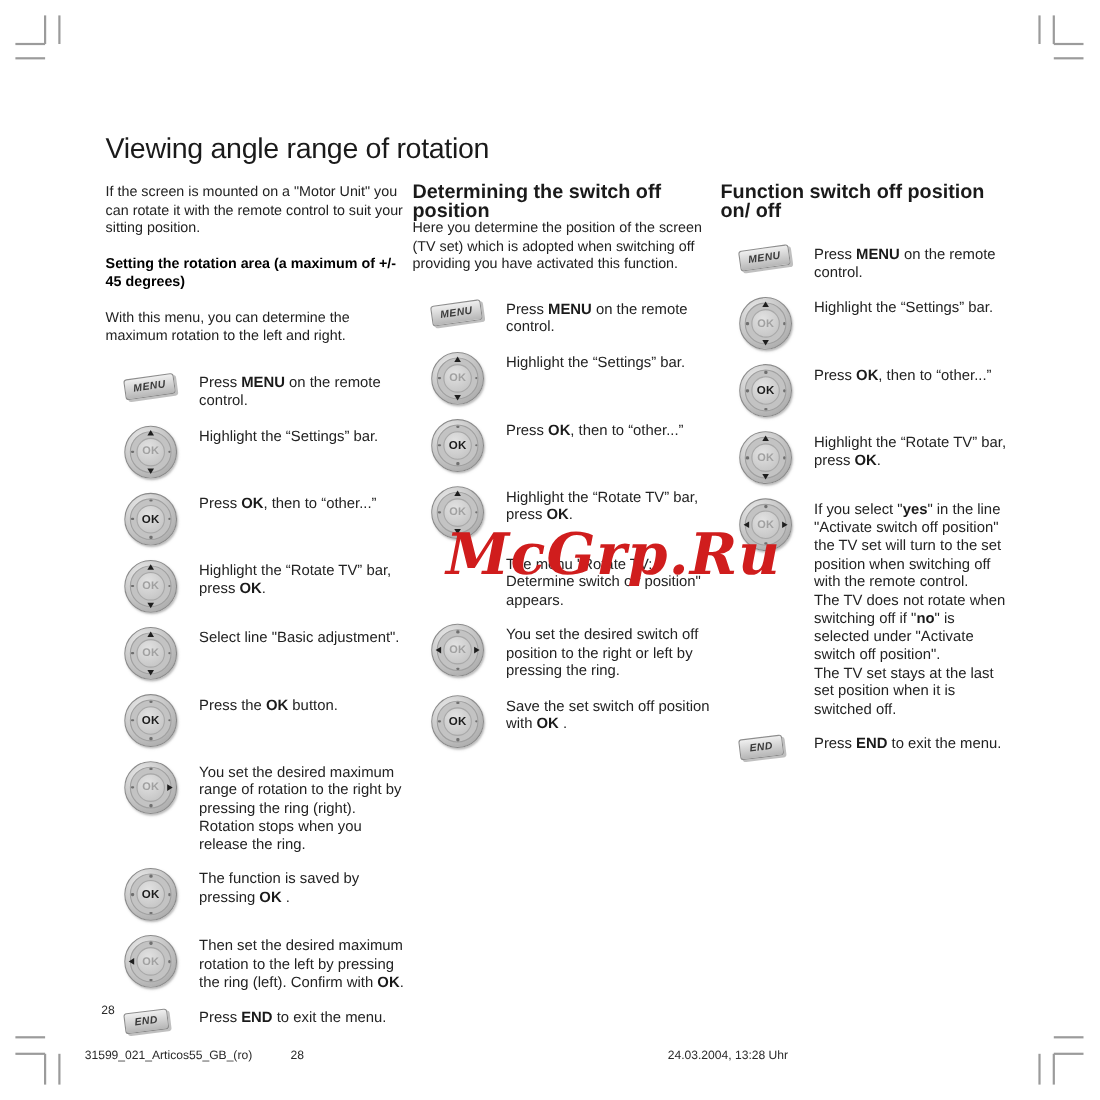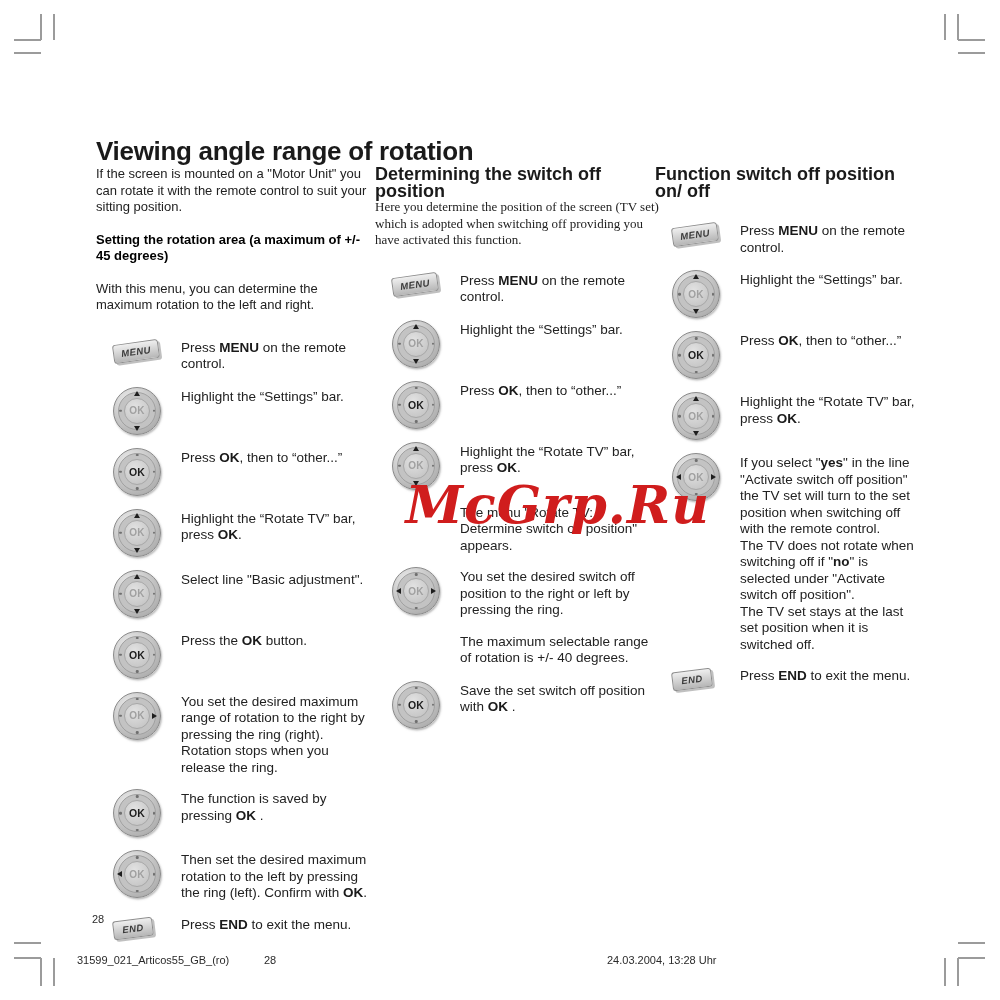--- a/index.html
+++ b/index.html
@@ -4,34 +4,34 @@
 <style>
   html,body{margin:0;padding:0;}
   body{width:1000px;height:1000px;background:#ffffff;position:relative;overflow:hidden;
        font-family:"Liberation Sans","DejaVu Sans",sans-serif;color:#222;}
   .page{position:absolute;inset:0;background:#fff;}
 
   
   .mark{position:absolute;background:#9b9b9b;}
 
   
-  .title{position:absolute;left:96px;top:119px;font-size:26px;font-weight:bold;color:#1a1a1a;
+  .title{position:absolute;left:96px;top:103px;font-size:26px;font-weight:normal;color:#1a1a1a;
          letter-spacing:-0.3px;}
 
   
   .col{position:absolute;top:166px;}
   .col1{left:96px;width:276px;}
   .col2{left:375px;width:286px;}
   .col3{left:655px;width:262px;}
   .col-heading{font-size:18px;font-weight:bold;line-height:16.5px;color:#1a1a1a;}
   p.intro{font-size:13px;line-height:16.5px;margin:0 0 16px 0;}
   p.intro.bold{font-weight:bold;color:#000000;}
   .intro-wrap{margin-bottom:24px;}
   .col2 .intro-wrap,.col3 .intro-wrap{margin-bottom:22px;}
-  .col2 p.intro,.col3 p.intro{margin-bottom:16px;font-family:Liberation Serif, serif;}
+  .col2 p.intro,.col3 p.intro{margin-bottom:16px;}
 
   .step{display:flex;align-items:flex-start;margin-bottom:13px;min-height:36px;}
   .icon-cell{width:85px;flex:0 0 85px;padding-left:17px;box-sizing:border-box;padding-top:0;}
   .step-text{font-size:13.5px;line-height:16.5px;padding-top:2px;}
   .col1 .step-text{width:191px;}
   .col2 .step-text{width:200px;}
   .col3 .step-text{width:196px;}
   .step-text .b{font-weight:bold;color:#1a1a1a;}
 
   
@@ -322,26 +322,20 @@
             <div class="dot up"></div>
             <div class="dot down"></div>
             <div class="tri left"></div>
             <div class="tri right"></div>
           </div>
         </div>
         <div class="step-text"><span>You set the desired switch off position to the right or left by pressing the ring.</span></div>
       </div>
       <div class="step">
         <div class="icon-cell">
-          <div></div>
-        </div>
-        <div class="step-text"><span>The maximum selectable range of rotation is  +/- 40 degrees.</span></div>
-      </div>
-      <div class="step">
-        <div class="icon-cell">
           <div class="okbtn pressed">
             <div class="ring"></div>
             <div class="center">
               <span class="oklabel">OK</span>
             </div>
             <div class="dot up"></div>
             <div class="dot down"></div>
             <div class="dot left"></div>
             <div class="dot right"></div>
           </div>

